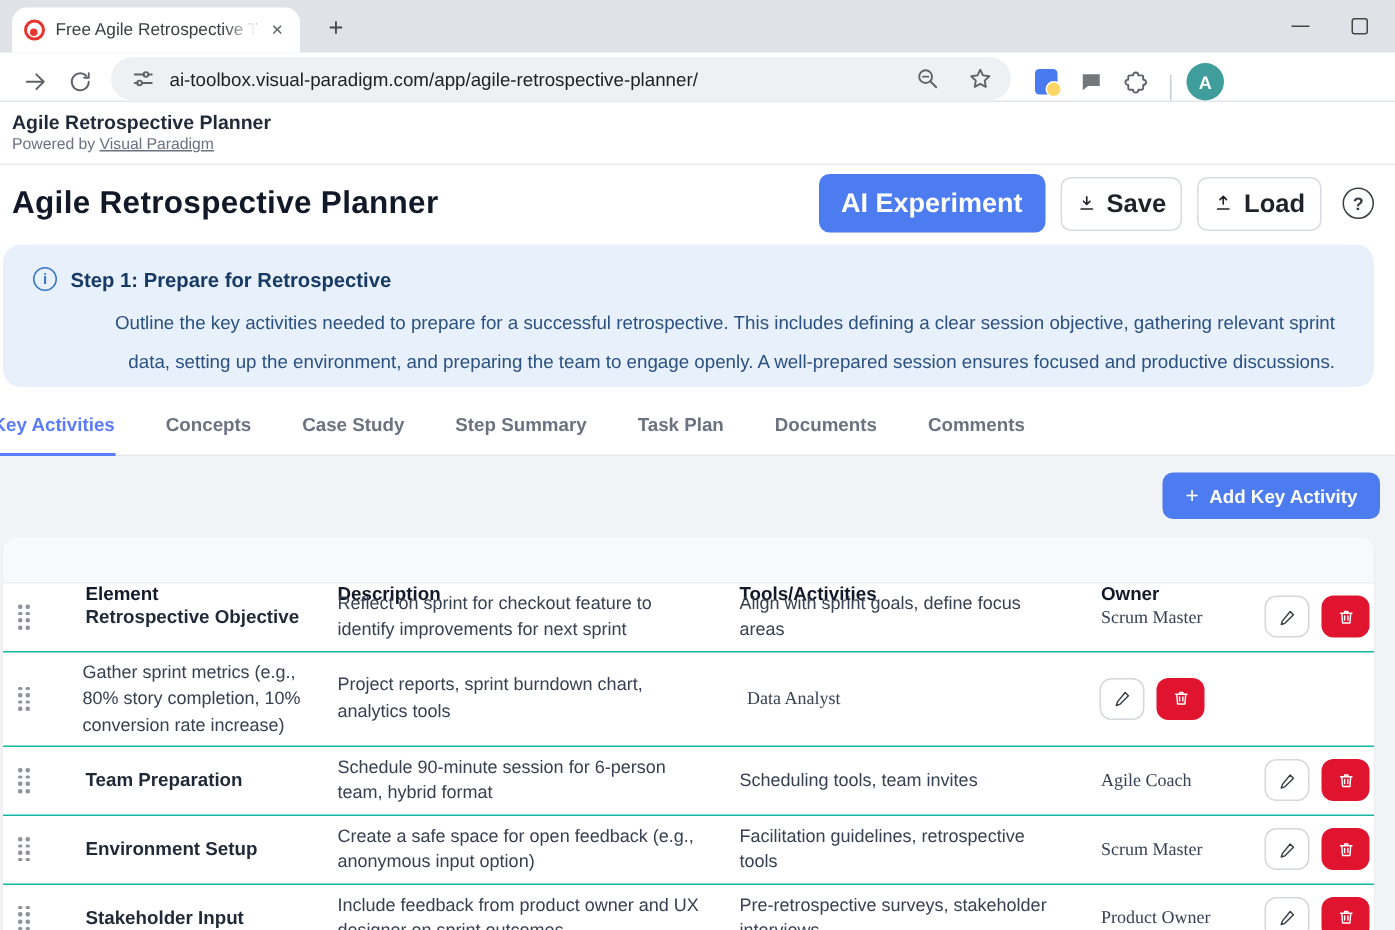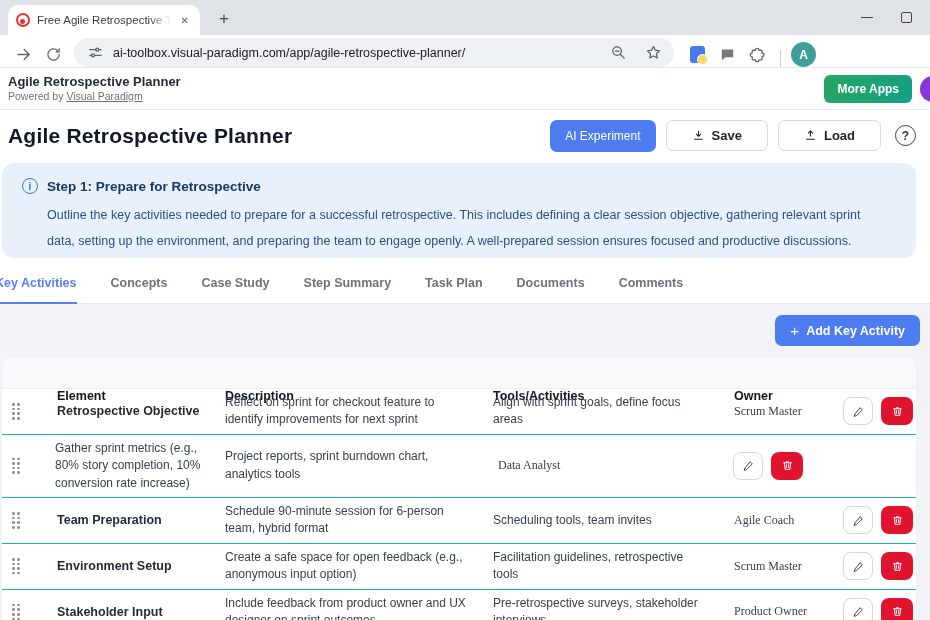--- a/index.html
+++ b/index.html
@@ -49,35 +49,35 @@
   .appheader-right { position:absolute; right:0; top:0; height:42px; display:flex; align-items:center; gap:8px; overflow:visible; }
   .moreapps { background:linear-gradient(90deg,#27a561,#14a085); color:#fff; font-size:12px; font-weight:bold;
               border:none; border-radius:6px; padding:7px 13px; cursor:pointer; }
   .purple-avatar { width:26px; height:26px; border-radius:50%; background:#8636d9; margin-right:-16px; flex:none; }
 
   
   .titlerow { height:51px; background:#fff; display:flex; align-items:center; padding:0 14px 0 8px; }
   .page-title { font-size:21px; font-weight:bold; color:#111827; letter-spacing:.2px; flex:1; }
   .titlerow-buttons { display:flex; align-items:center; gap:10px; }
   .btn-ai { background:#4c7cf0; color:#fff; border:none; border-radius:7px; padding:9px 15px;
-            font-size:12px; font-weight:normal; cursor:pointer; }
-  .btn-ghost { background:#fff; border:1px solid #d8dbe0; border-radius:7px; padding:7px 25px;
-               font-size:13px; font-weight:bold; color:#1f2329; display:flex; align-items:center; gap:7px; cursor:pointer; }
+            font-size:18px; font-weight:bold; cursor:pointer; }
+  .btn-ghost { background:#fff; border:1px solid #d8dbe0; border-radius:7px; padding:7px 10px;
+               font-size:17px; font-weight:bold; color:#1f2329; display:flex; align-items:center; gap:7px; cursor:pointer; }
   .btn-ghost svg { width:13px; height:13px; stroke:#1f2329; fill:none; stroke-width:2; stroke-linecap:round; stroke-linejoin:round; }
   .help-btn { width:21px; height:21px; border-radius:50%; border:1.6px solid #3a3f45; color:#3a3f45;
               font-size:12px; font-weight:bold; display:flex; align-items:center; justify-content:center;
               background:#fff; margin-left:4px; cursor:pointer; }
 
   
   .infobox { margin:2px 14px 0 2px; background:#e8f0fb; border-radius:12px; padding:15px 26px 17px 20px; height:95px; }
   .infobox-head { display:flex; align-items:center; gap:9px; }
   .info-icon { width:16px; height:16px; border-radius:50%; border:1.6px solid #3678c2; color:#3678c2;
                font-size:10px; font-weight:bold; display:flex; align-items:center; justify-content:center; font-style:normal; flex:none; }
   .infobox-title { font-size:13.5px; font-weight:bold; color:#173a64;text-align:right; }
-  .infobox-body { margin:8px 0 0 25px; font-size:12.5px; color:#2a5182; line-height:26px; max-width:868px; }
+  .infobox-body { margin:8px 0 0 35px; font-size:12.5px; color:#2a5182; line-height:26px; max-width:868px;text-align:right; }
 
   
   .tabsrow { height:41px; margin-top:5px; border-bottom:1px solid #e8eaee; display:flex; align-items:stretch;
              gap:34px; padding:0; }
   .vtab { font-size:12.5px; font-weight:bold; color:#6b7280; display:flex; align-items:center;
           cursor:pointer; position:relative; white-space:nowrap; }
   .vtab.active { color:#5b7cfa; }
   .vtab.active::after { content:""; position:absolute; left:0; right:0; bottom:-1px; height:2.5px; background:#5b7cfa; }
   .vtab:first-child { margin-left:-5px; }
 
@@ -177,24 +177,20 @@
   </div>
 
   <div class="appheader">
     <div class="appheader-titles">
       <div class="app-title">Agile Retrospective Planner</div>
       <div class="app-sub">
         <span>Powered by</span>
         <a href="#">Visual Paradigm</a>
       </div>
     </div>
-    <div class="appheader-right">
-      <button class="moreapps">More Apps</button>
-      <span class="purple-avatar"></span>
-    </div>
   </div>
 
   <div class="titlerow">
     <div class="page-title">Agile Retrospective Planner</div>
     <div class="titlerow-buttons">
       <button class="btn-ai">AI Experiment</button>
       <button class="btn-ghost">
         <svg viewBox="0 0 24 24">
             <path d="M12 4v9M8 9.5l4 4 4-4M5 19h14"></path>
           </svg>

